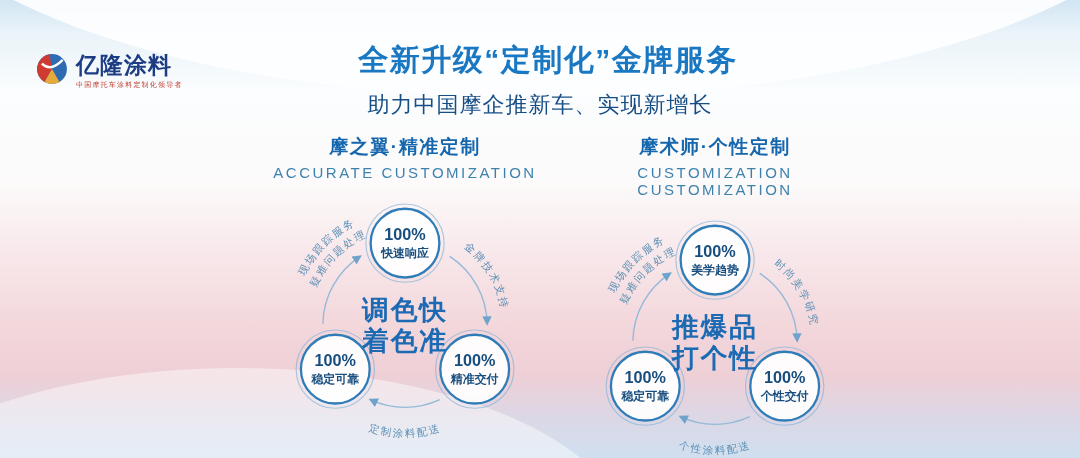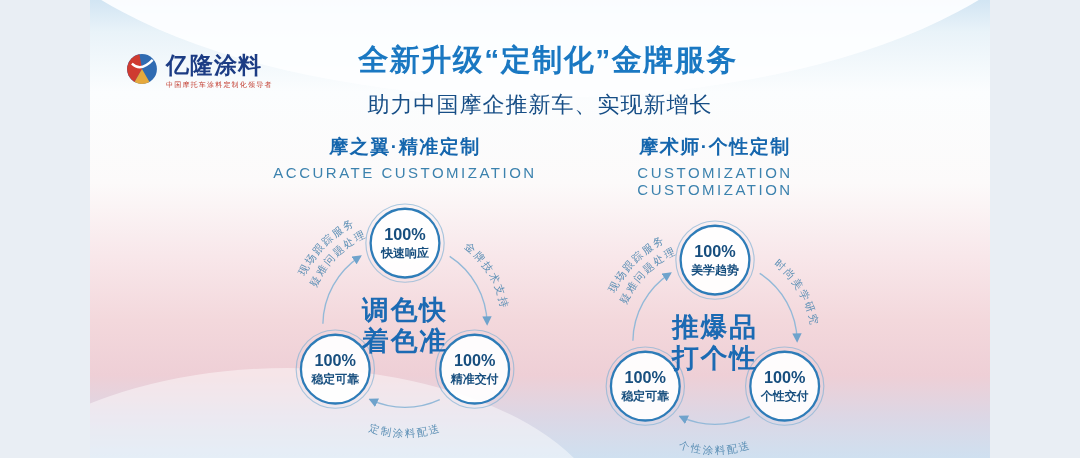--- a/index.html
+++ b/index.html
@@ -1,19 +1,19 @@
 <!DOCTYPE html>
 <html><head>
 <meta charset="utf-8">
 <style>
   * { margin:0; padding:0; box-sizing:border-box; }
   html,body { background:#e9eef4; }
   body { font-family:"Liberation Sans", sans-serif; }
   .stage {
-    position:relative; width:900px; height:458px; margin:0 auto;
+    position:relative; width:1080px; height:458px; margin:0 auto;
     overflow:hidden;
     background:linear-gradient(180deg,
       #d2e5f3 0%, #e9f3f9 7%, #fbfdfe 20%, #fcfafa 40%,
       #f8e7ea 56%, #f3d8dc 70%, #eecfd6 82%, #dcd7e5 91%, #cfe0f0 100%);
   }
   .cloud-top {
     position:absolute; top:-372px; left:-10%; width:120%; height:470px;
     background:#fdfeff; border-radius:50%; opacity:.92; z-index:0;
   }
   .cloud-bottom {

